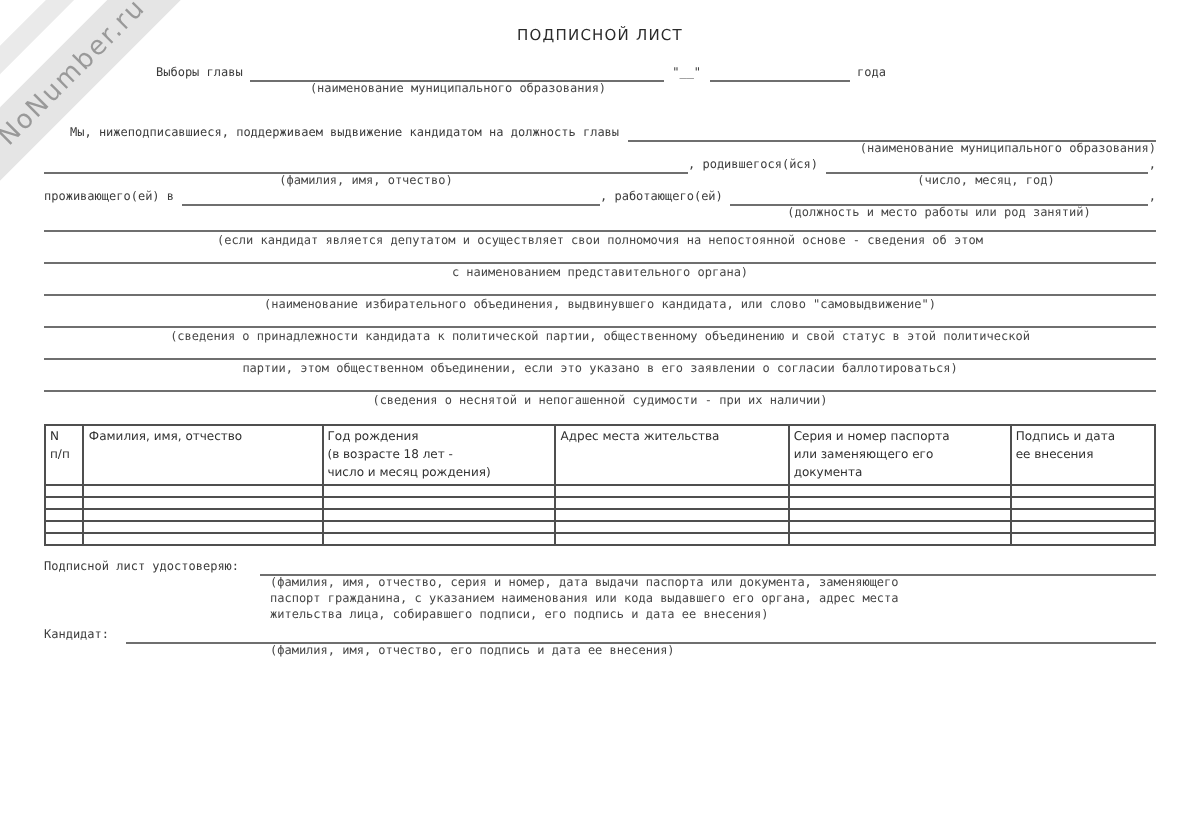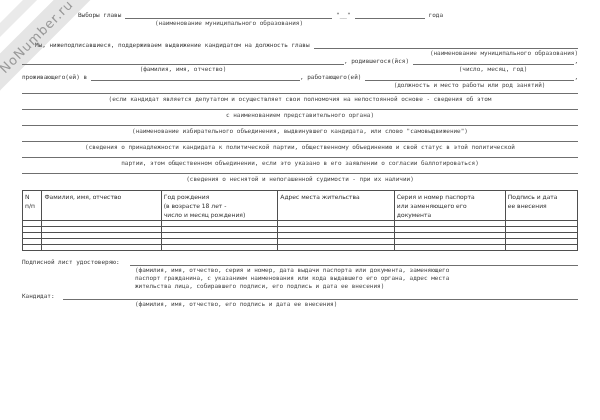--- a/index.html
+++ b/index.html
@@ -45,20 +45,21 @@
 
   <div class="wm">
     <div class="wm-band2"></div>
     <div class="wm-band">
       <span>NoNumber.ru</span>
     </div>
   </div>
 
   <div class="content">
 
+    <div class="doc-title">ПОДПИСНОЙ ЛИСТ</div>
 
     <div class="line" style="margin-top:11px">
       <span class="t" style="padding-left:56px">Выборы главы</span>
       <span class="b grow" style="margin-left:4px"></span>
       <span class="t" style="margin:0 4px">"__"</span>
       <span class="b" style="width:70px"></span>
       <span class="t" style="margin-left:4px">года</span>
       <span style="width:135px"></span>
     </div>
     <div class="caps">

